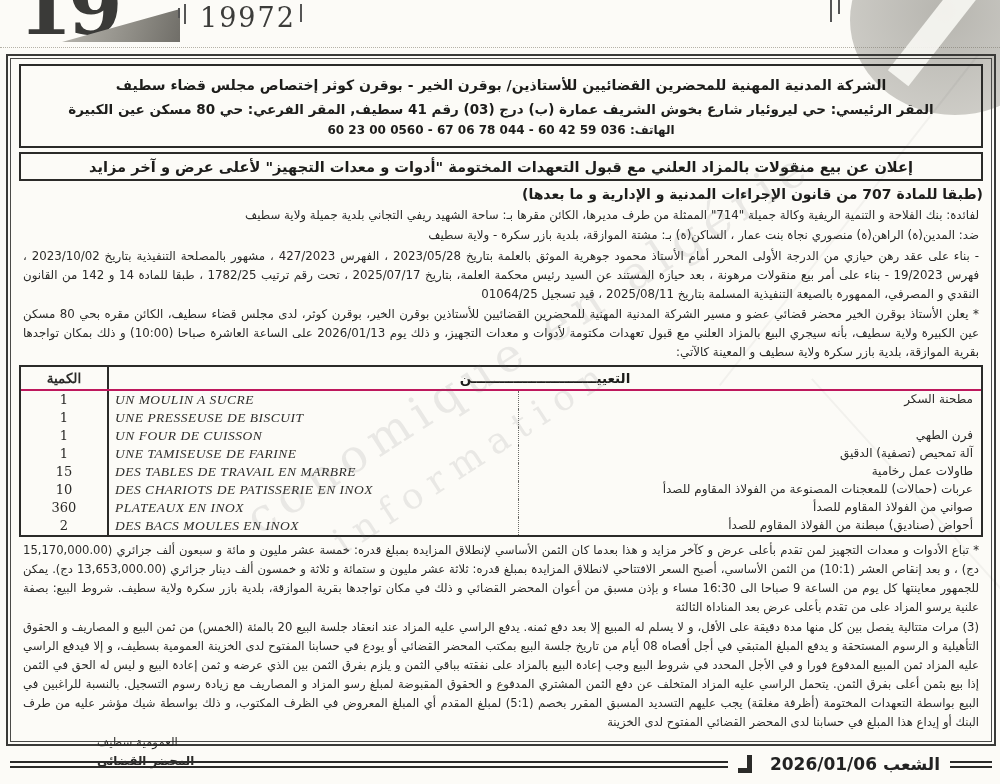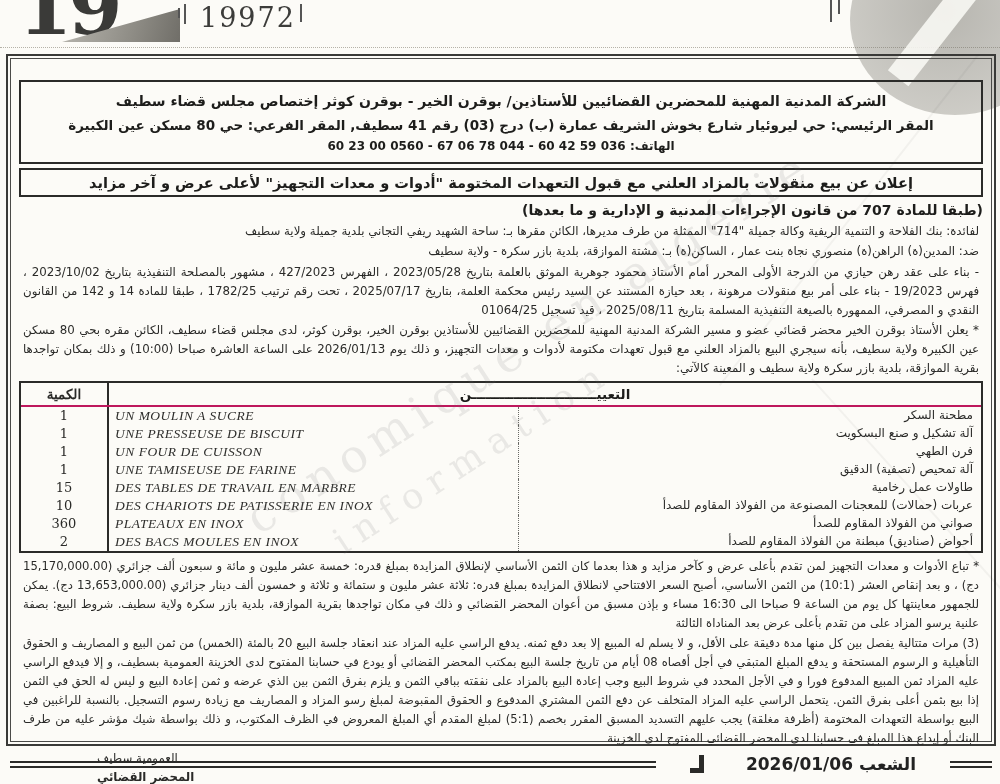--- a/index.html
+++ b/index.html
@@ -42,21 +42,21 @@
   .watermark .w2 { font-size:36px; letter-spacing:10px; margin-top:18px; margin-left:60px; }
   .fold-line { position:absolute; pointer-events:none; background:rgba(60,60,60,.05); z-index:5; }
   .fold-a { width:2px; height:420px; right:150px; top:10px; transform:rotate(38deg); }
   .fold-b { width:2px; height:380px; right:60px; top:330px; transform:rotate(-42deg); }
   
   .frame { position:absolute; left:6px; right:4px; top:54px; bottom:38px;
     border:2px solid #3a3a38; background:transparent; }
   .frame-inner { position:absolute; inset:2px; border:1px solid #4a4a48; padding:5px 8px 4px 8px; }
   
   .header-box { border:2px solid #2b2b29; padding:7px 10px 6px; text-align:center;
-    direction:rtl; font-weight:bold;margin-top:16px; }
+    direction:rtl; font-weight:bold; }
   .header-box .h1 { font-size:14px; line-height:1.75; }
   .header-box .h2 { font-size:13.5px; line-height:1.75; }
   .header-box .h3 { font-size:12px; line-height:1.6;text-align:center; }
   
   .title-box { border:2px solid #2b2b29; margin-top:4px; padding:4px 22px; text-align:center;
     direction:rtl; font-weight:bold; font-size:14.6px; }
   .subtitle { text-align:right; direction:rtl; font-weight:bold; font-size:14px;
     padding:5px 0 3px; }
   
   .bodytext { direction:rtl; font-size:11.8px; line-height:1.62; text-align:justify;
@@ -79,21 +79,21 @@
     color:#2a2a28; white-space:nowrap; overflow:hidden; }
   
   .conditions { direction:rtl; font-size:11.6px; line-height:1.64; text-align:justify;
     padding:4px 4px 0 4px; color:#2a2a28; }
   .conditions p { margin-bottom:1px; }
   .cond-tail { direction:rtl; text-align:left; padding-left:78px; font-size:11.8px;
     line-height:1.6; color:#2a2a28; }
   .cond-tail .sig { font-weight:bold; }
   
   .footer { position:absolute; left:10px; right:8px; bottom:8px; height:24px;
-    display:flex; align-items:center; direction:ltr;gap:24px; }
+    display:flex; align-items:center; direction:ltr; }
   .dline { height:7px; border-top:2.5px solid #2b2b29; border-bottom:2.5px solid #2b2b29; }
   .dline.long { flex:1; }
   .dline.short { width:42px; }
   .bracket { width:14px; height:18px; border-right:5px solid #2b2b29;
     border-bottom:5px solid #2b2b29; margin:0 8px 0 10px; }
   .footer-date { direction:rtl; font-weight:bold; font-size:17px; padding:0 10px;
     color:#222; white-space:nowrap; font-family:"DejaVu Sans", sans-serif; }
 </style>
 </head>
 <body>
@@ -149,21 +149,20 @@
         <div class="cell-qty">1</div>
         <div class="cell-desig">
           <div class="cell-fr">UN MOULIN A SUCRE</div>
           <div class="cell-ar">مطحنة السكر</div>
         </div>
       </div>
       <div class="trow">
         <div class="cell-qty">1</div>
         <div class="cell-desig">
           <div class="cell-fr">UNE PRESSEUSE DE BISCUIT</div>
-          <div class="cell-ar">آلة تشكيل و صنع البسكويت</div>
         </div>
       </div>
       <div class="trow">
         <div class="cell-qty">1</div>
         <div class="cell-desig">
           <div class="cell-fr">UN FOUR DE CUISSON</div>
           <div class="cell-ar">فرن الطهي</div>
         </div>
       </div>
       <div class="trow">

